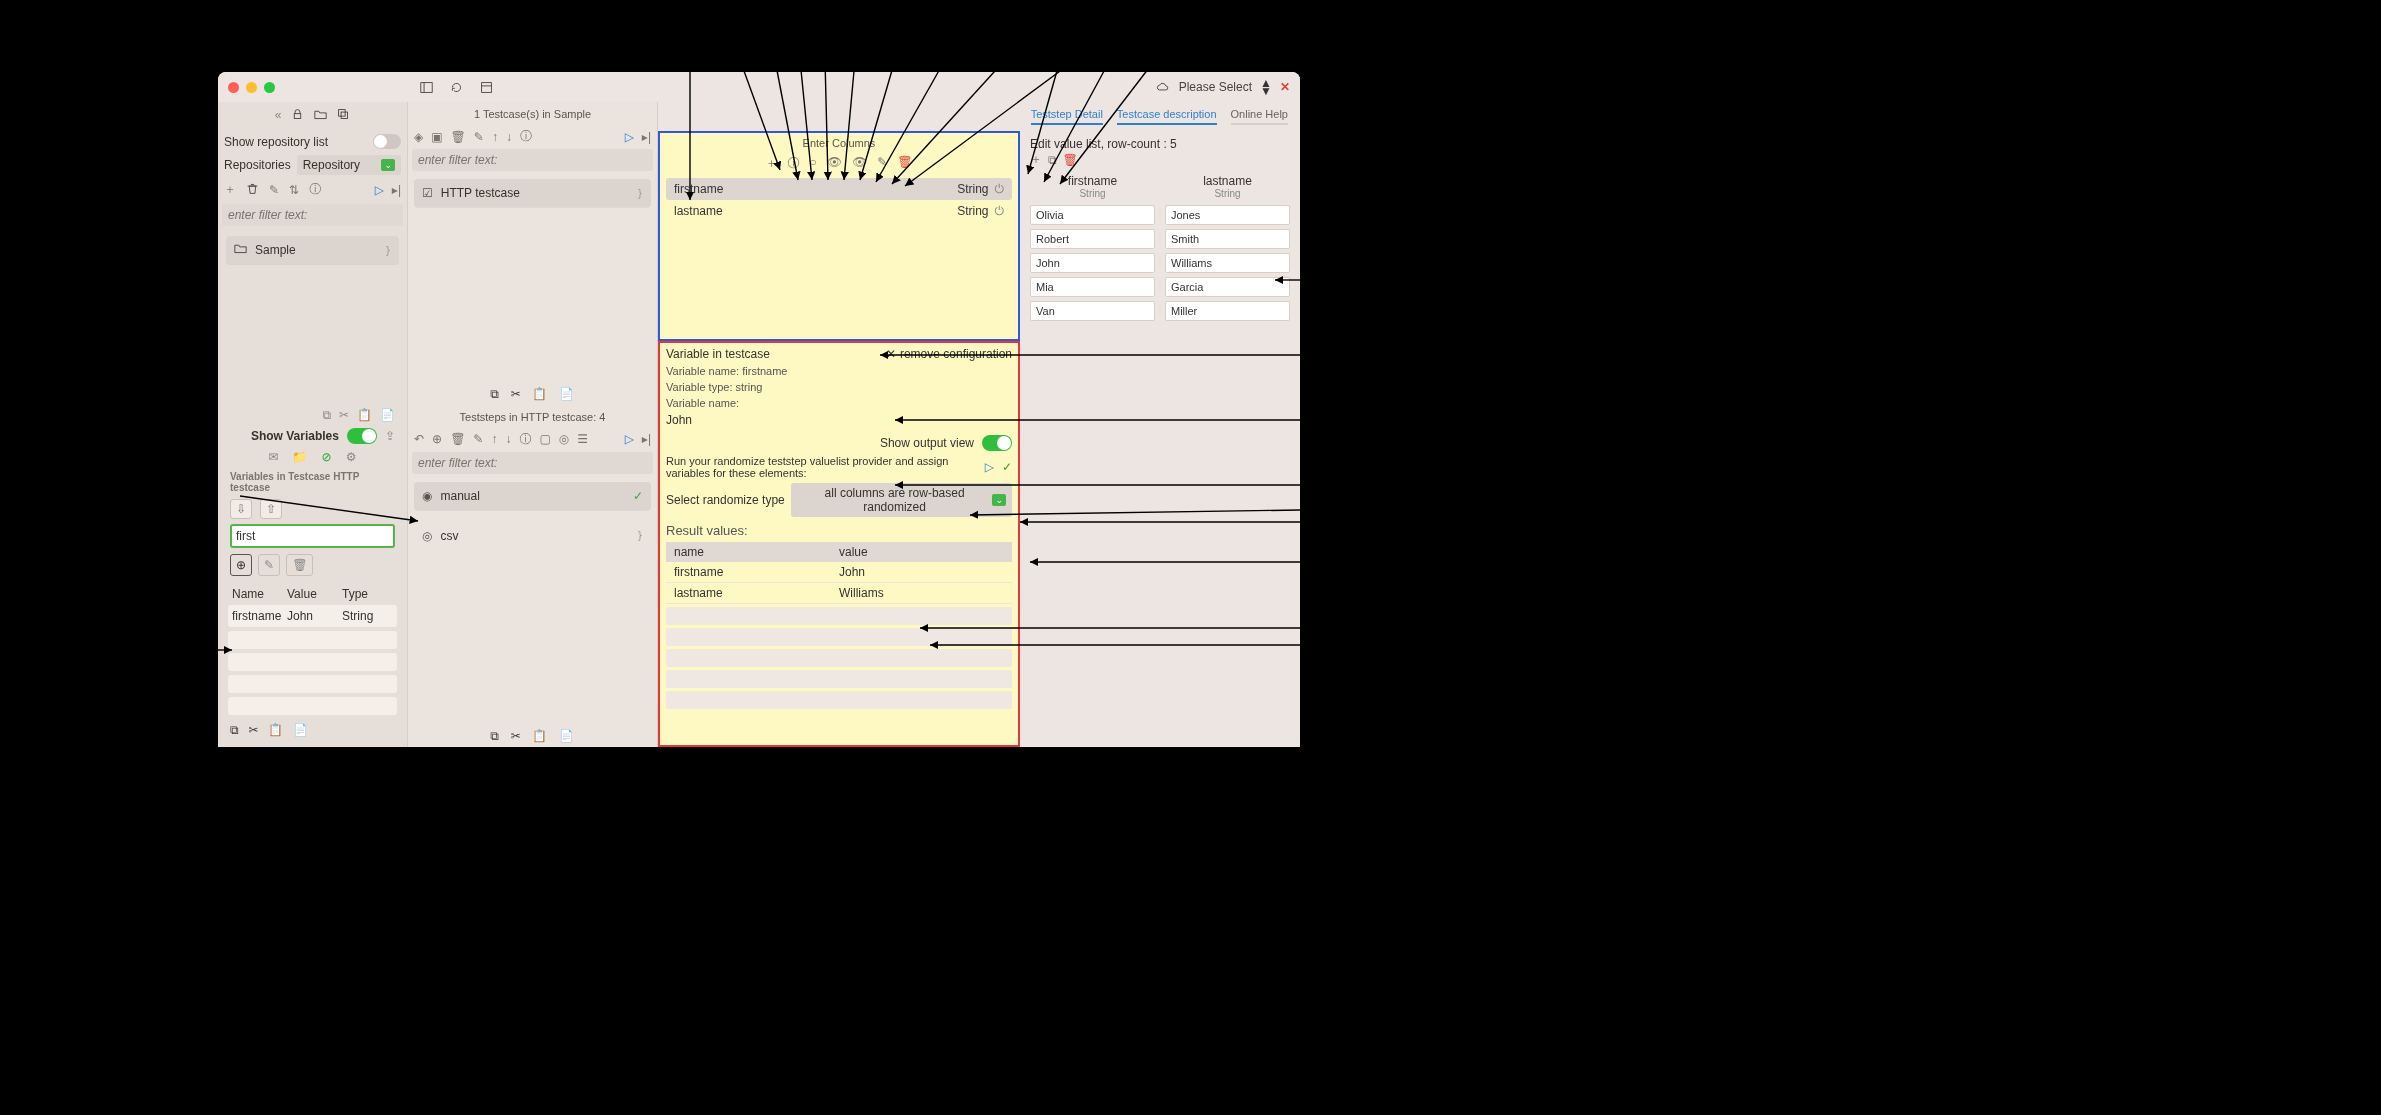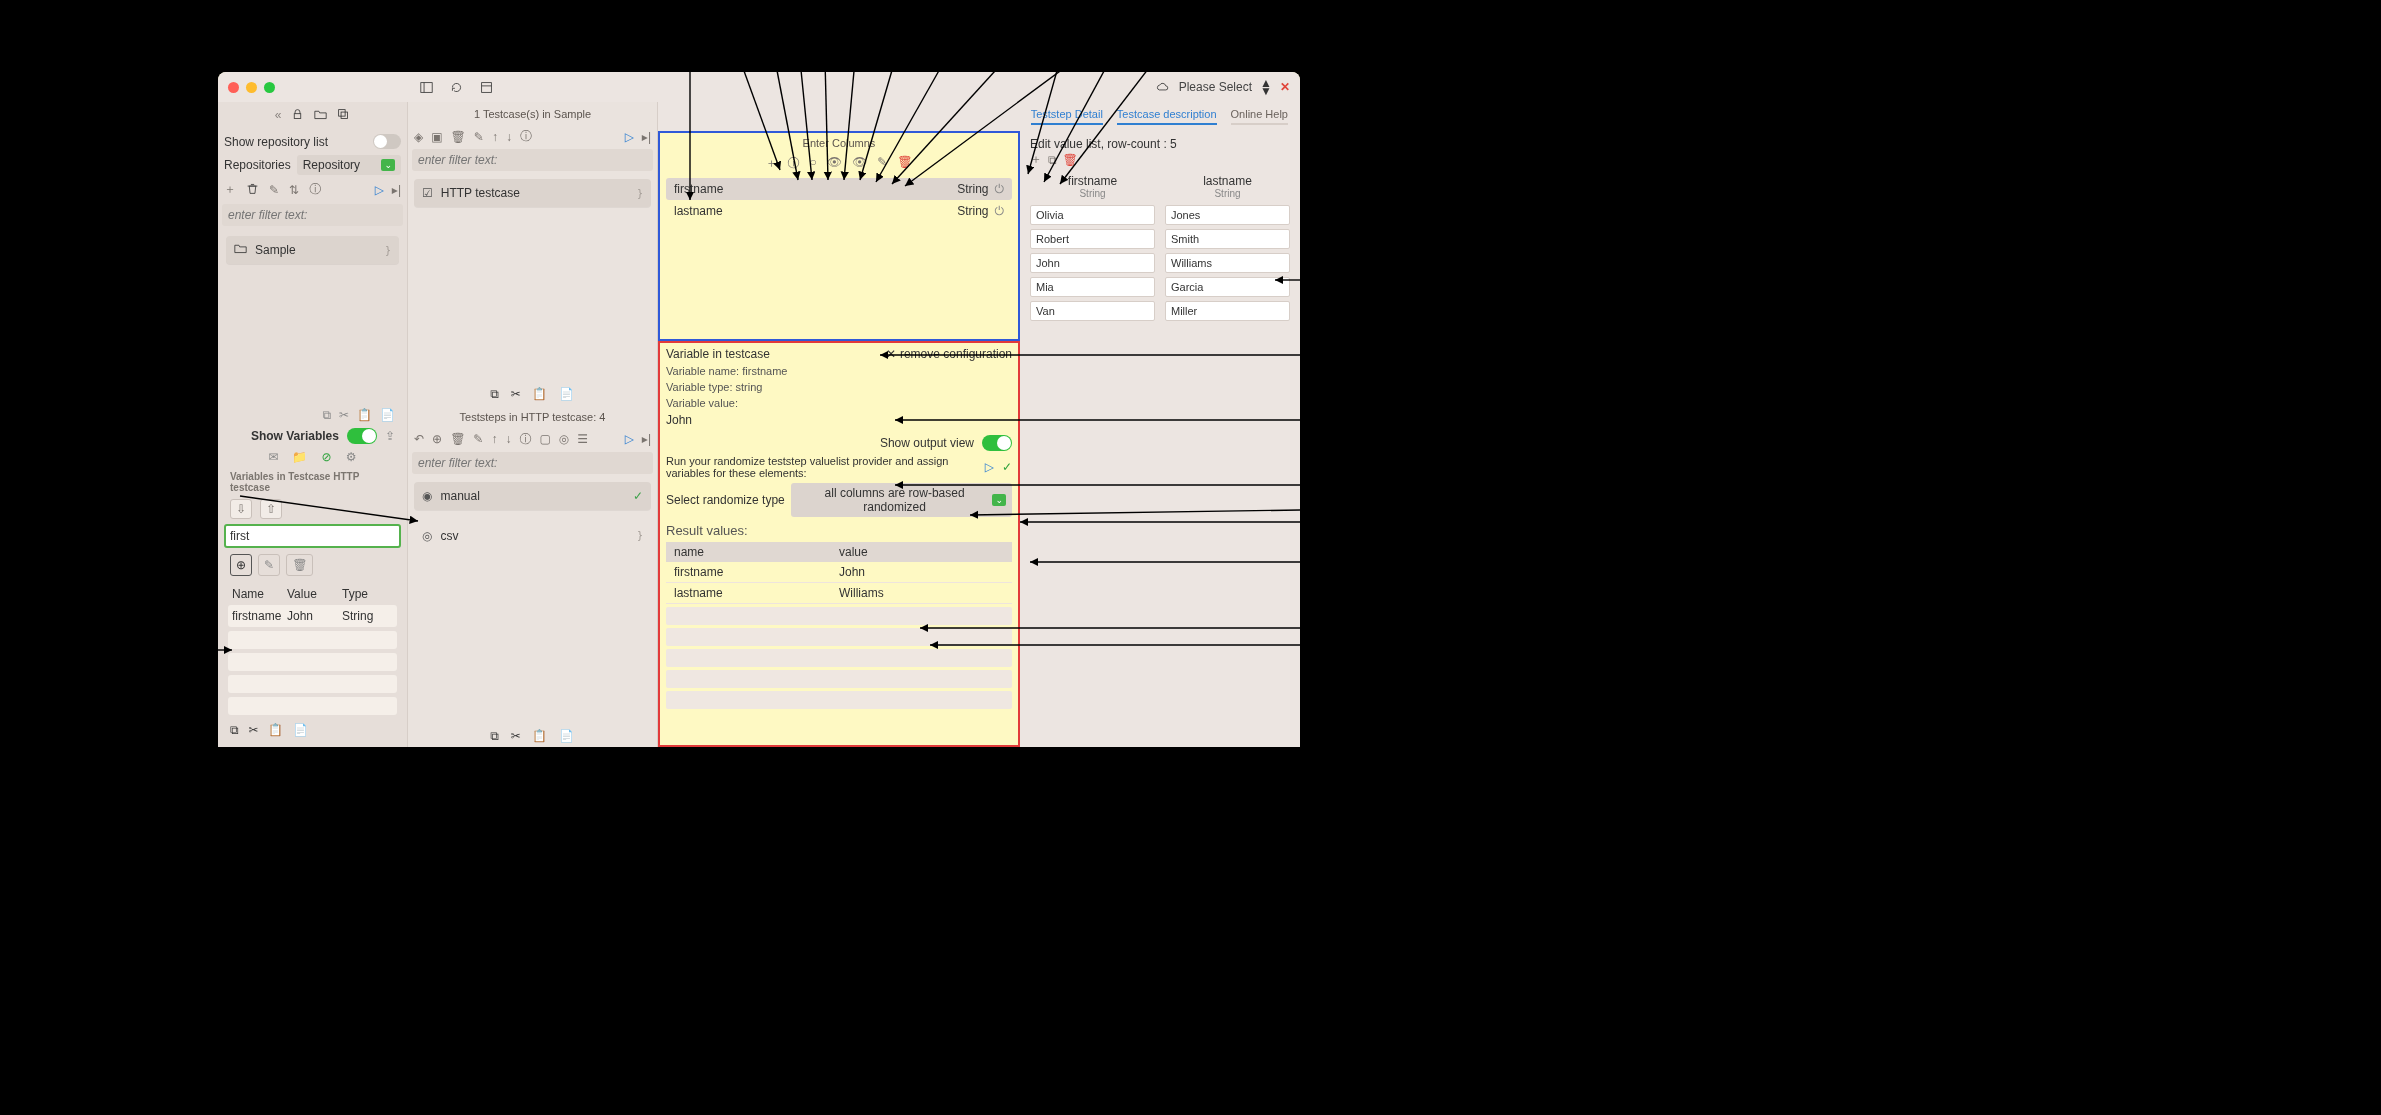--- a/index.html
+++ b/index.html
@@ -39,21 +39,21 @@
 
   
   .sv-strip { margin-top: auto; padding: 6px; }
   .sv-row { display: flex; justify-content: flex-end; align-items: center; gap: 8px; padding: 3px 6px; }
   .sv-row .ic { color: #888; }
   .switch { width: 30px; height: 16px; border-radius: 8px; background: #2fbf3d; position: relative; }
   .switch .knob { width: 14px; height: 14px; background: #fff; border-radius: 50%; position: absolute; top: 1px; right: 1px; }
   .sv-title { padding: 4px 6px; font-size: 10px; color: #7b756f; font-weight: bold; }
   .sv-btns { display: flex; gap: 8px; padding: 2px 6px; }
   .sv-btns .b { padding: 2px 5px; border: 1px solid #c9c0ba; border-radius: 3px; color: #7a746f; background: #f2ece7; }
-  .sv-input { margin: 3px 0; }
+  .sv-input { margin: 3px 6px; }
   .sv-input input { width: 100%; border: 2px solid #55b24d; border-radius: 3px; padding: 3px 4px; background: #fff; font-size: 12px; }
   .sv-small { display: flex; gap: 6px; padding: 3px 6px; }
   .sv-small .b { padding: 3px 5px; border: 1px solid #c9c0ba; border-radius: 3px; color: #888; }
   .sv-small .b.active { border-color: #555; color: #333; }
   .sv-table { margin: 4px 4px; }
   .sv-table .hd, .sv-table .row { display: grid; grid-template-columns: 1fr 1fr 1fr; gap: 4px; padding: 4px 4px; }
   .sv-table .hd { font-size: 11px; color: #555; }
   .sv-table .row { background: #f5efe9; border-radius: 3px; margin-bottom: 4px; min-height: 18px; }
   .sv-foot { display: flex; gap: 10px; padding: 4px 6px; color: #888; }
 
@@ -387,21 +387,21 @@
           <div class="blockB">
             <div class="b-top">
               <span>Variable in  testcase</span>
               <span class="rm">
                 <span>✕</span>
                 <span>remove configuration</span>
               </span>
             </div>
             <div class="b-kv">Variable name: firstname</div>
             <div class="b-kv">Variable type: string</div>
-            <div class="b-kv">Variable value:</div>
+            <div class="b-kv">Variable name:</div>
             <div class="b-val">John</div>
             <div class="b-out">
               <span>Show output view</span>
               <div class="switch">
                   <div class="knob"></div>
                 </div>
             </div>
             <div class="b-run">
               <span class="txt">Run your randomize teststep valuelist provider and assign variables for these elements:</span>
               <span class="ic play">▷</span>

